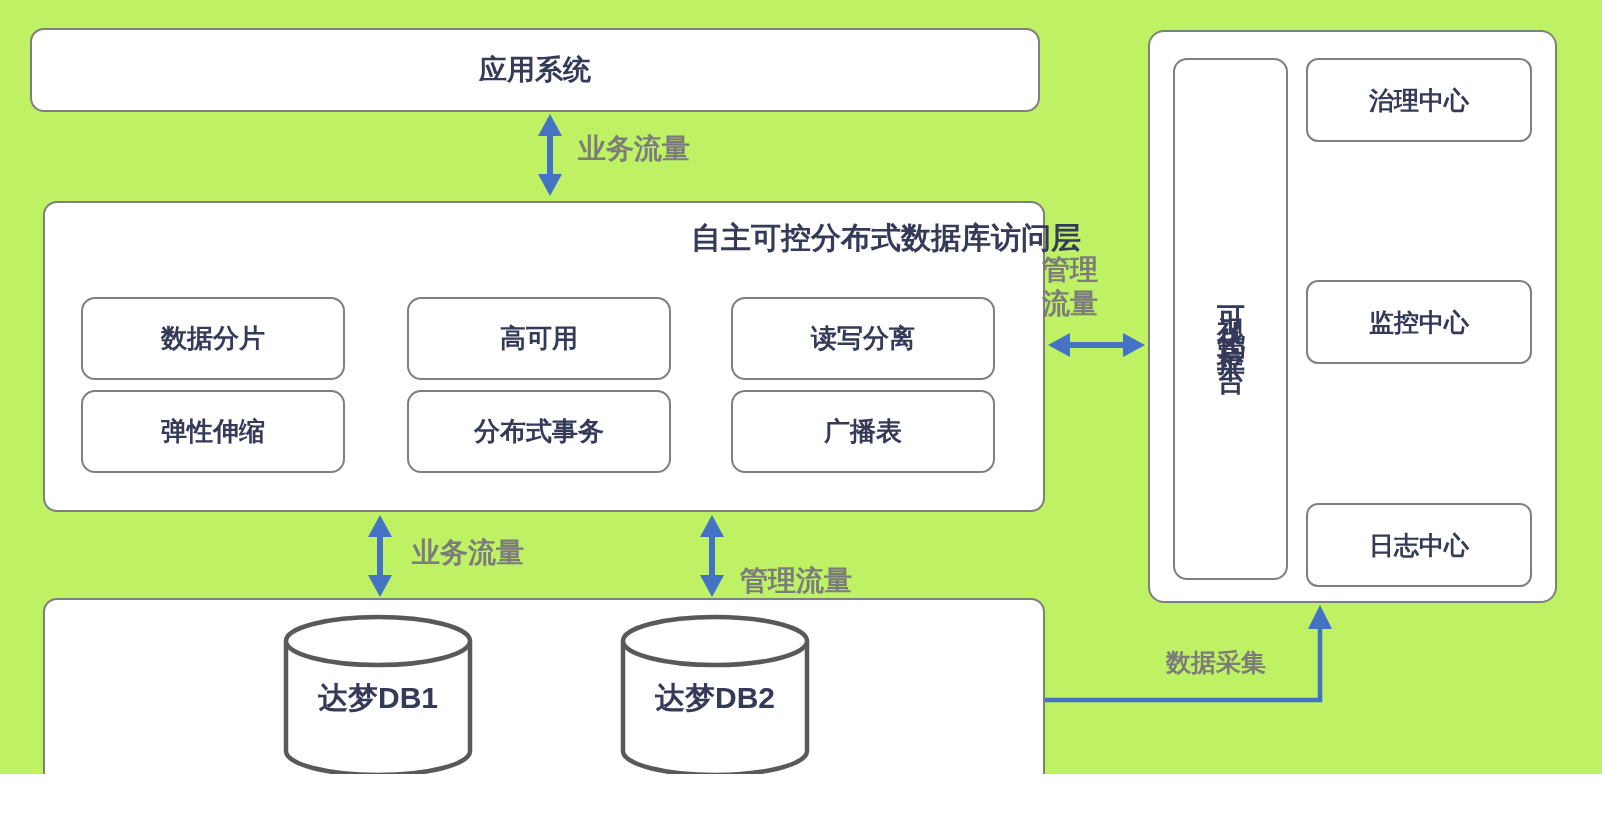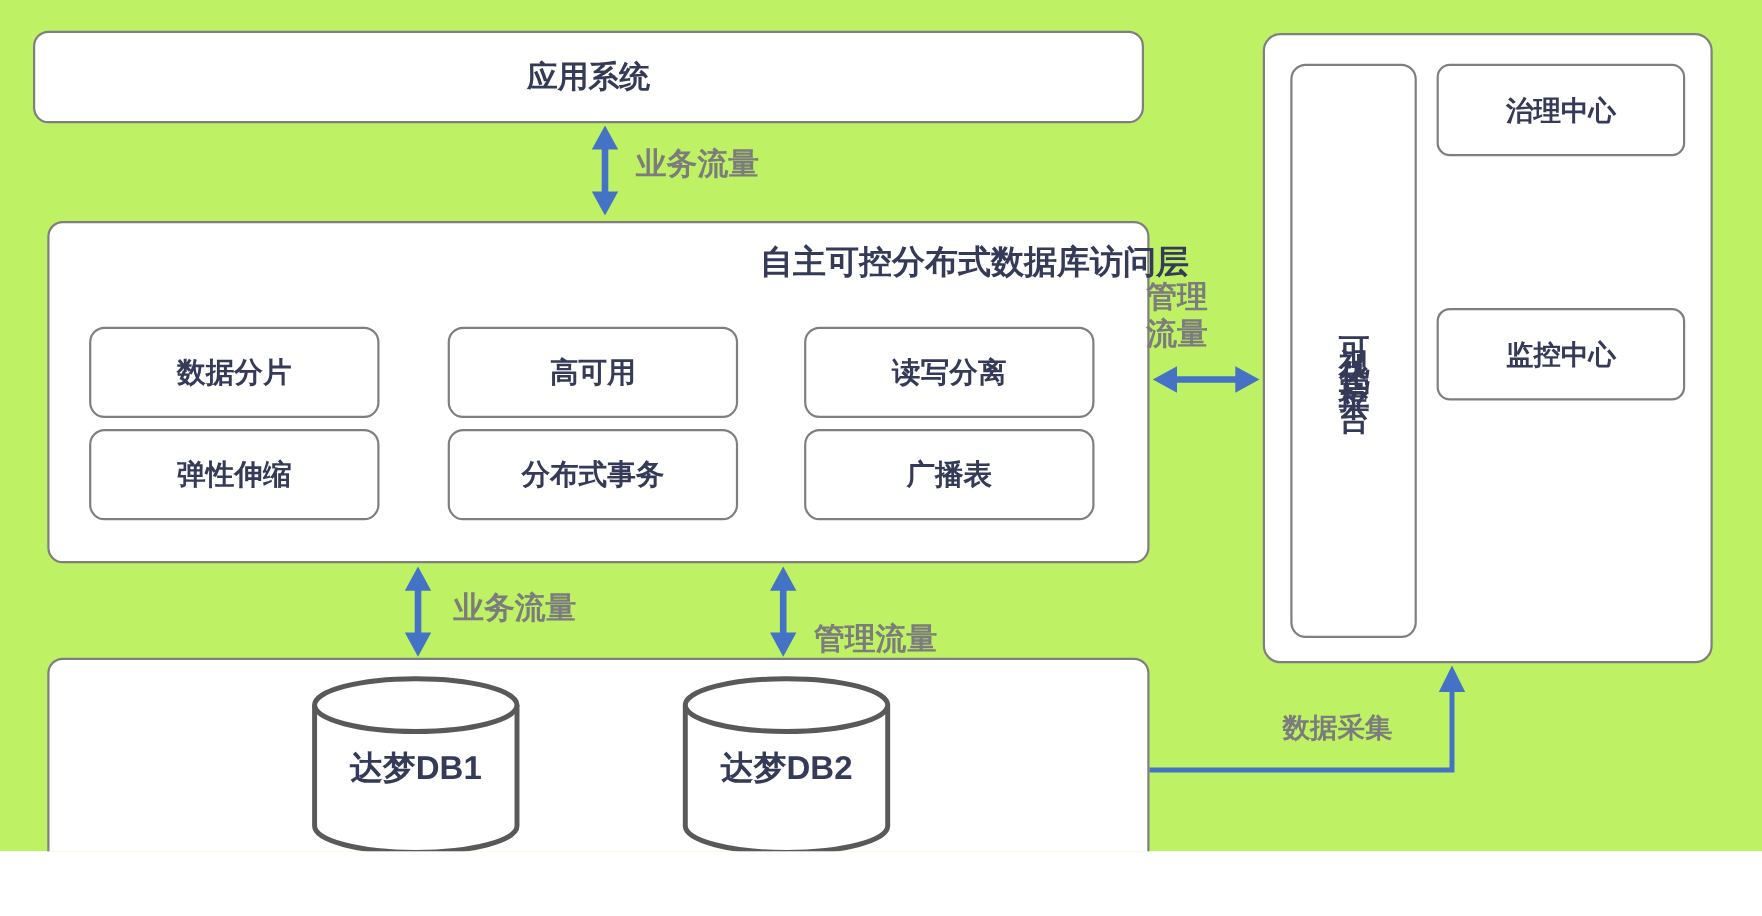--- a/index.html
+++ b/index.html
@@ -145,20 +145,23 @@
   <div id="platform-title-box" class="box center-flex">
     <span id="platform-title" class="navy">可视化管控平台</span>
   </div>
 
   <div id="center-governance" class="box centerbox center-flex navy">
     <span>治理中心</span>
   </div>
   <div id="center-monitoring" class="box centerbox center-flex navy">
     <span>监控中心</span>
   </div>
+  <div id="center-log" class="box centerbox center-flex navy">
+    <span>日志中心</span>
+  </div>
 
   <svg class="arrow-svg" style="left:1043px;top:603px;" width="292" height="101" viewBox="0 0 292 101">
     <path d="M2 97 L277 97 L277 24" fill="none" stroke="#4472C4" stroke-width="4.5"></path>
     <polygon points="277,2 265,26 289,26" fill="#4472C4"></polygon>
   </svg>
   <div id="lbl-data-collect" class="flow-label">数据采集</div>
 
 </div>
 
 </body></html>

